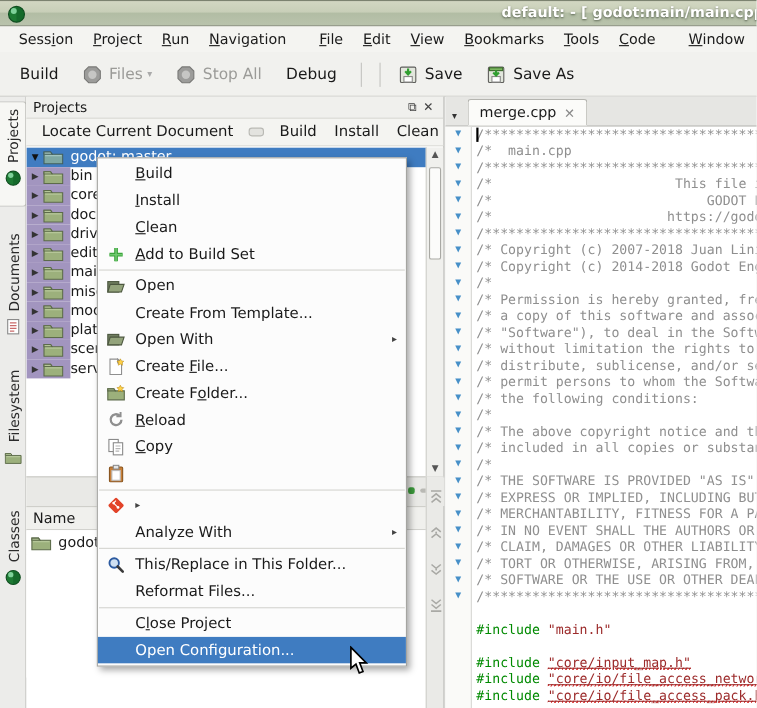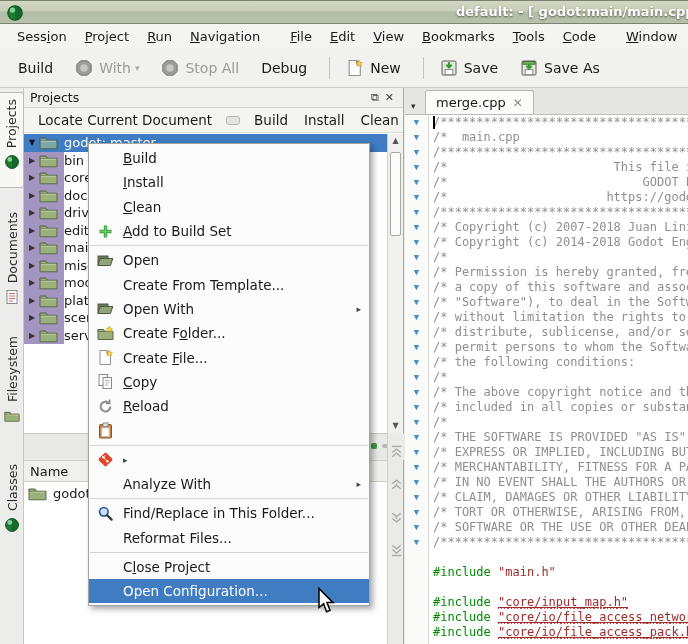--- a/index.html
+++ b/index.html
@@ -158,46 +158,36 @@
       <span class="tbtn">
         <span>Build</span>
       </span>
       <span class="tbtn disabled">
         <span class="icon">
           <svg viewBox="0 0 18 18">
             <polygon points="5.6,1.8 12.4,1.8 16.2,5.6 16.2,12.4 12.4,16.2 5.6,16.2 1.8,12.4 1.8,5.6" fill="#9c9c9a" stroke="#787876"></polygon>
             <circle cx="9" cy="9" r="3.8" fill="#c6c6c4"></circle>
           </svg>
         </span>
-        <span>With</span>
+        <span>Files</span>
         <span class="drop">▾</span>
       </span>
       <span class="tbtn disabled">
         <span class="icon">
           <svg viewBox="0 0 18 18">
             <polygon points="5.6,1.8 12.4,1.8 16.2,5.6 16.2,12.4 12.4,16.2 5.6,16.2 1.8,12.4 1.8,5.6" fill="#9c9c9a" stroke="#787876"></polygon>
             <circle cx="9" cy="9" r="3.8" fill="#c6c6c4"></circle>
           </svg>
         </span>
         <span>Stop All</span>
       </span>
       <span class="tbtn">
         <span>Debug</span>
       </span>
       <span class="tsep"></span>
-      <span class="tbtn">
-        <span class="icon">
-          <svg viewBox="0 0 17 17">
-            <path d="M3 1.5 h7 l3.5 3.5 v10.5 H3 Z" fill="#ffffff" stroke="#8f8f8f"></path>
-            <path d="M10 1.5 l3.5 3.5 H10 Z" fill="#dcdcdc" stroke="#8f8f8f"></path>
-            <path d="M12.4 1.2 l1 1.9 2.1.3 -1.5 1.5 .35 2.1 -1.95-1 -1.9 1 .35-2.1 -1.5-1.5 2.1-.3 z" fill="#ffd24a" stroke="#b8860b" stroke-width=".5"></path>
-          </svg>
-        </span>
-        <span>New</span>
-      </span>
       <span class="tsep"></span>
       <span class="tbtn">
         <span class="icon">
           <svg viewBox="0 0 18 18">
             <rect x="2" y="2" width="14" height="14" rx="1.2" fill="#e2e6dc" stroke="#5f5f5c"></rect>
             <rect x="5.2" y="10.6" width="7.6" height="5" fill="#fff" stroke="#8a8a88"></rect>
             <path d="M9 3.2 v5 M6.4 5.8 9 8.6 11.6 5.8" stroke="#2f9e2f" stroke-width="2" fill="none"></path>
           </svg>
         </span>
         <span>Save</span>
@@ -585,48 +575,48 @@
       <div class="cmi">
         <span class="icell"><svg viewBox="0 0 17 17">
             <rect x="1" y="4" width="10" height="9.5" fill="#6f7d5f" stroke="#4c573f"></rect>
             <path d="M3.2 6.5 h12.6 l-2.4 7 H1 Z" fill="#93a37b" stroke="#4c573f"></path>
           </svg></span>
         <span class="clabel">Open With</span>
         <span class="subarrow">▸</span>
       </div>
       <div class="cmi">
         <span class="icell"><svg viewBox="0 0 17 17">
+            <path d="M3 1.5 h7 l3.5 3.5 v10.5 H3 Z" fill="#ffffff" stroke="#8f8f8f"></path>
+            <path d="M10 1.5 l3.5 3.5 H10 Z" fill="#dcdcdc" stroke="#8f8f8f"></path>
+            <path d="M12.4 1.2 l1 1.9 2.1.3 -1.5 1.5 .35 2.1 -1.95-1 -1.9 1 .35-2.1 -1.5-1.5 2.1-.3 z" fill="#ffd24a" stroke="#b8860b" stroke-width=".5"></path>
+          </svg></span>
+        <span class="clabel">Create <u>F</u>ile...</span>
+      </div>
+      <div class="cmi">
+        <span class="icell"><svg viewBox="0 0 17 17">
             <path d="M1 4.5 h5.5 l1.3 1.8 H16 V14.5 H1 Z" fill="#9cb07c" stroke="#5c6b4a"></path>
             <path d="M1 4.5 h5.5 l1.3 1.8 H1 Z" fill="#b5c698" stroke="#5c6b4a"></path>
             <path d="M12.4 1.2 l1 1.9 2.1.3 -1.5 1.5 .35 2.1 -1.95-1 -1.9 1 .35-2.1 -1.5-1.5 2.1-.3 z" fill="#ffd24a" stroke="#b8860b" stroke-width=".5"></path>
           </svg></span>
         <span class="clabel">Create F<u>o</u>lder...</span>
       </div>
       <div class="cmi">
         <span class="icell"><svg viewBox="0 0 17 17">
-            <path d="M3 1.5 h7 l3.5 3.5 v10.5 H3 Z" fill="#ffffff" stroke="#8f8f8f"></path>
-            <path d="M10 1.5 l3.5 3.5 H10 Z" fill="#dcdcdc" stroke="#8f8f8f"></path>
-            <path d="M12.4 1.2 l1 1.9 2.1.3 -1.5 1.5 .35 2.1 -1.95-1 -1.9 1 .35-2.1 -1.5-1.5 2.1-.3 z" fill="#ffd24a" stroke="#b8860b" stroke-width=".5"></path>
-          </svg></span>
-        <span class="clabel">Create <u>F</u>ile...</span>
+            <path d="M13.4 8.5 a4.9 4.9 0 1 1 -1.6-3.6" fill="none" stroke="#8f8f8f" stroke-width="2.1"></path>
+            <path d="M12.6 1.6 v3.8 h-3.8" fill="none" stroke="#8f8f8f" stroke-width="1.8"></path>
+          </svg></span>
+        <span class="clabel"><u>R</u>eload</span>
       </div>
       <div class="cmi">
         <span class="icell"><svg viewBox="0 0 17 17">
             <rect x="2" y="1.5" width="8.5" height="11" fill="#fff" stroke="#8a8a8a"></rect>
             <rect x="6" y="4.5" width="8.5" height="11" fill="#fff" stroke="#8a8a8a"></rect>
             <path d="M8 7.5h4.5M8 9.8h4.5M8 12.1h3.4" stroke="#b4b4b4"></path>
           </svg></span>
         <span class="clabel"><u>C</u>opy</span>
-      </div>
-      <div class="cmi">
-        <span class="icell"><svg viewBox="0 0 17 17">
-            <path d="M13.4 8.5 a4.9 4.9 0 1 1 -1.6-3.6" fill="none" stroke="#8f8f8f" stroke-width="2.1"></path>
-            <path d="M12.6 1.6 v3.8 h-3.8" fill="none" stroke="#8f8f8f" stroke-width="1.8"></path>
-          </svg></span>
-        <span class="clabel"><u>R</u>eload</span>
       </div>
       <div class="cmi">
         <span class="icell"><svg viewBox="0 0 17 17">
             <rect x="2.5" y="2.5" width="12" height="13.5" rx="1" fill="#c87f37" stroke="#8a5620"></rect>
             <rect x="6" y="1" width="5" height="3.4" fill="#e5e5e5" stroke="#8a8a8a"></rect>
             <rect x="4.7" y="5.8" width="7.6" height="8.8" fill="#fff" stroke="#bdbdbd"></rect>
           </svg></span>
       </div>
       <div class="cmsep"></div>
       <div class="cmi">
@@ -642,21 +632,21 @@
         <span class="icell"></span>
         <span class="clabel">Analyze With</span>
         <span class="subarrow">▸</span>
       </div>
       <div class="cmsep"></div>
       <div class="cmi">
         <span class="icell"><svg viewBox="0 0 17 17">
             <circle cx="6.8" cy="6.8" r="4.3" fill="#cfe0f2" stroke="#2c5aa0" stroke-width="1.7"></circle>
             <path d="M10 10 L14.6 14.6" stroke="#3a3a3a" stroke-width="2.4" stroke-linecap="round"></path>
           </svg></span>
-        <span class="clabel">Find/Replace in This Folder...</span>
+        <span class="clabel">This/Replace in This Folder...</span>
       </div>
       <div class="cmi">
         <span class="icell"></span>
         <span class="clabel">Reformat Files...</span>
       </div>
       <div class="cmsep"></div>
       <div class="cmi">
         <span class="icell"></span>
         <span class="clabel">C<u>l</u>ose Project</span>
       </div>

